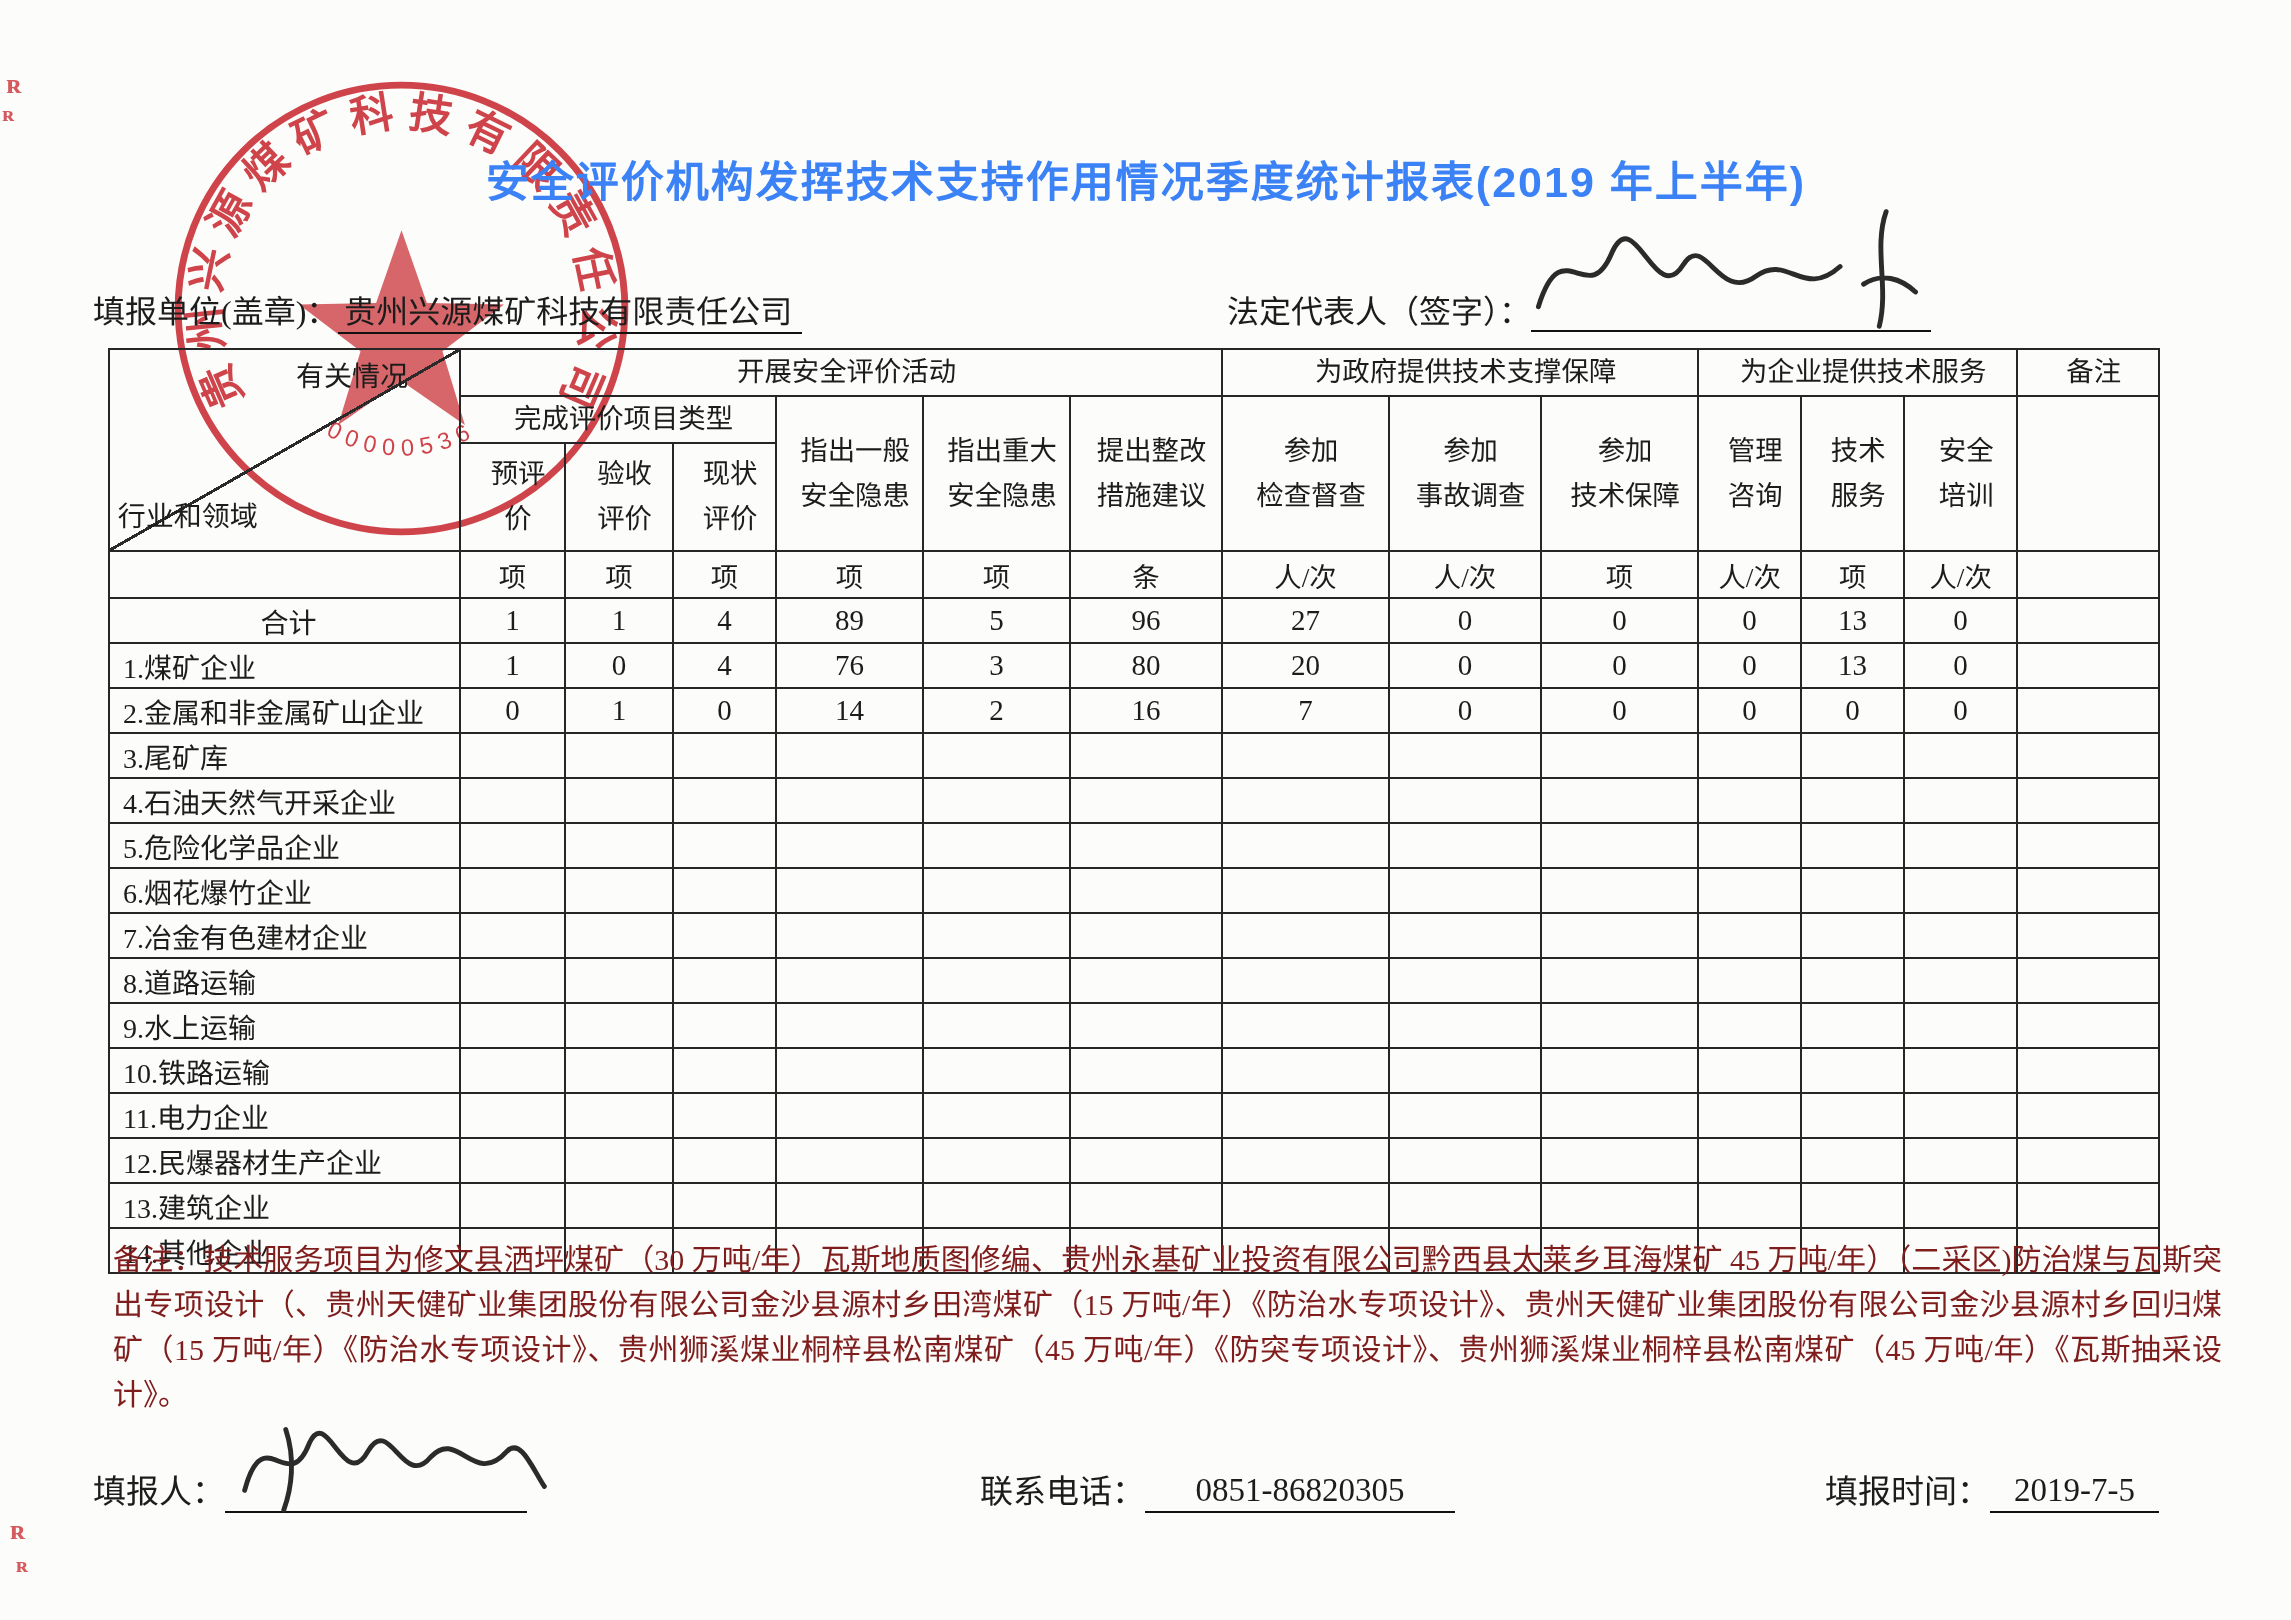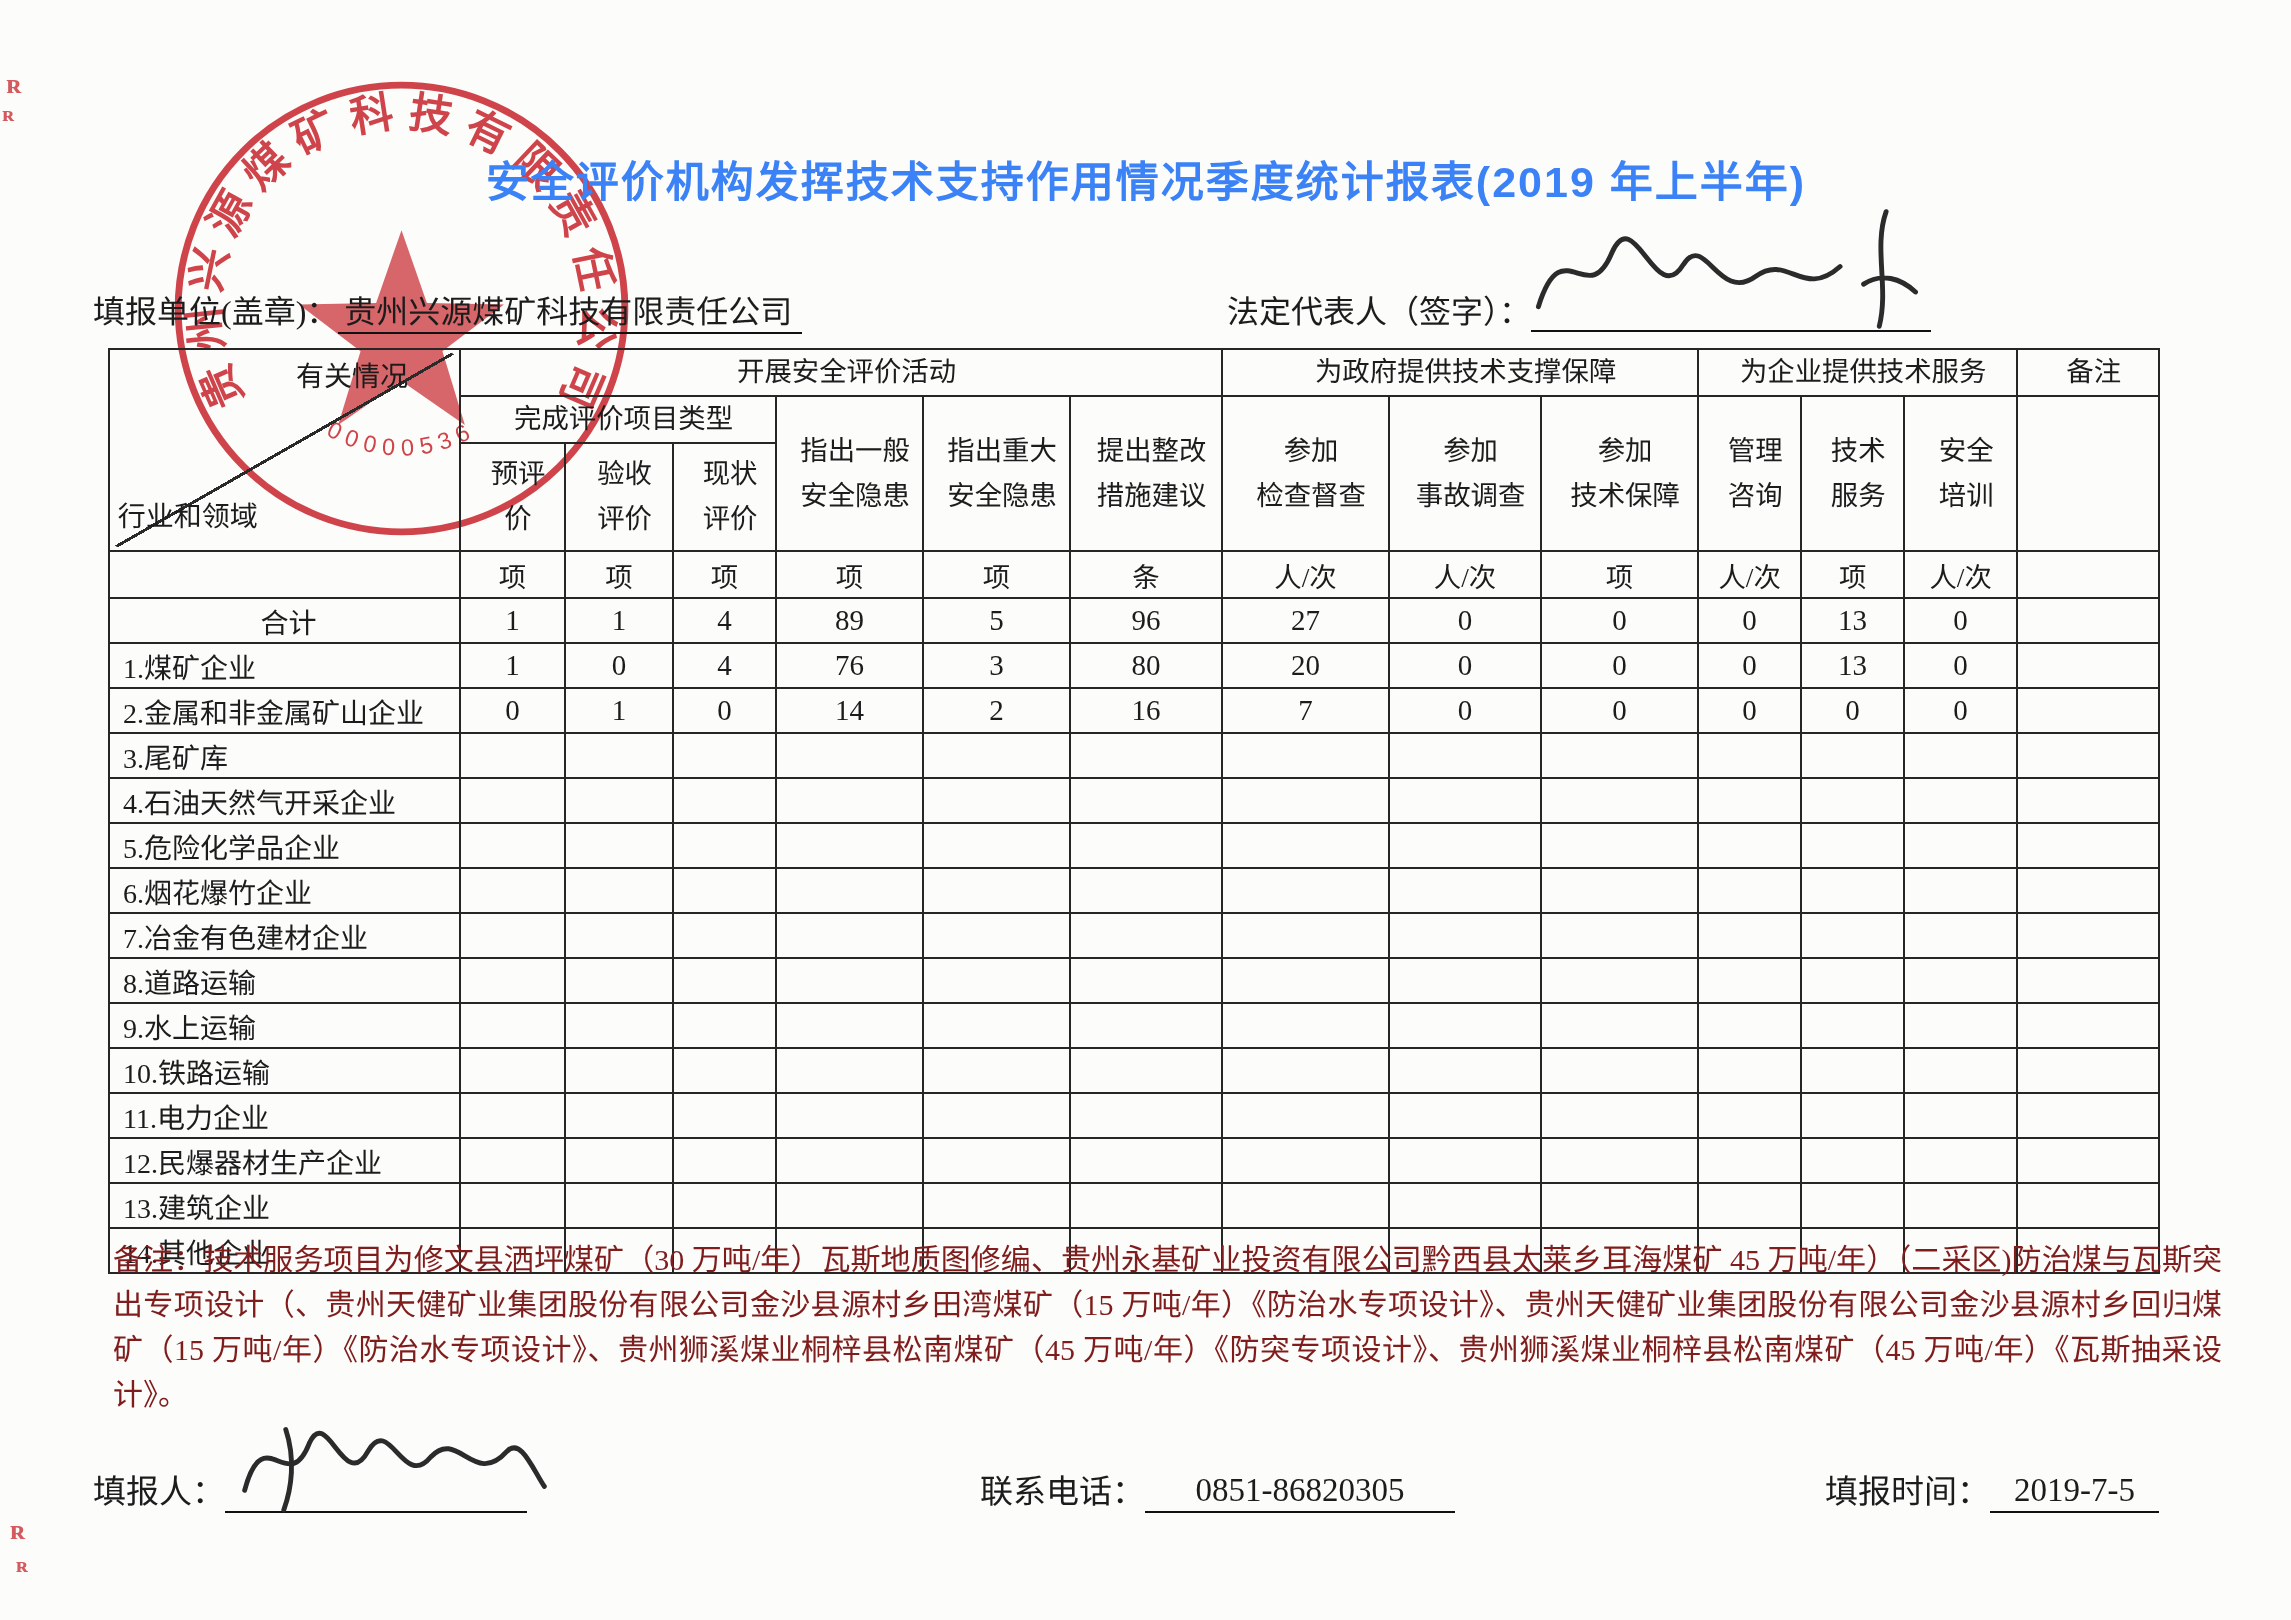--- a/index.html
+++ b/index.html
@@ -25,21 +25,21 @@
   thead th{font-size:27.4px;line-height:1.65;white-space:pre-line;text-align:center;padding-left:16px;}
   tr.h1 th{height:39px;}
   tr.h2 th{height:41px;}
   tr.h3 th{height:106px;margin-top:16px;}
   tr.units td{height:45px;font-size:27.4px;text-align:center;}
   tbody td{height:43px;font-size:29px;text-align:center;}
   tbody td.row-label{text-align:left;padding-left:13px;white-space:nowrap;font-size:28px;}
   .corner{position:relative;padding:0;
     background:linear-gradient(to bottom right,
       transparent calc(50% - 1.5px),#2a2a2a calc(50% - 1.5px),
-      #2a2a2a calc(50% + 1.5px),transparent calc(50% + 1.5px));border-radius:20px;}
+      #2a2a2a calc(50% + 1.5px),transparent calc(50% + 1.5px));}
   .corner .c-top{position:absolute;top:3.9px;right:51px;font-size:28px;}
   .corner .c-bot{position:absolute;bottom:9.8px;left:7.8px;font-size:28px;}
   
   .footnote{
     position:absolute;left:93px;top:1237px;width:2109px;
     font-size:30px;line-height:45px;text-align:justify;color:#7f1d1d;margin-left:20px;
   }
   
   .footer-item{position:absolute;top:1465px;font-size:33px;white-space:nowrap;}
   .f1{left:93px;} .f2{left:980px;} .f3{left:1825px;}

